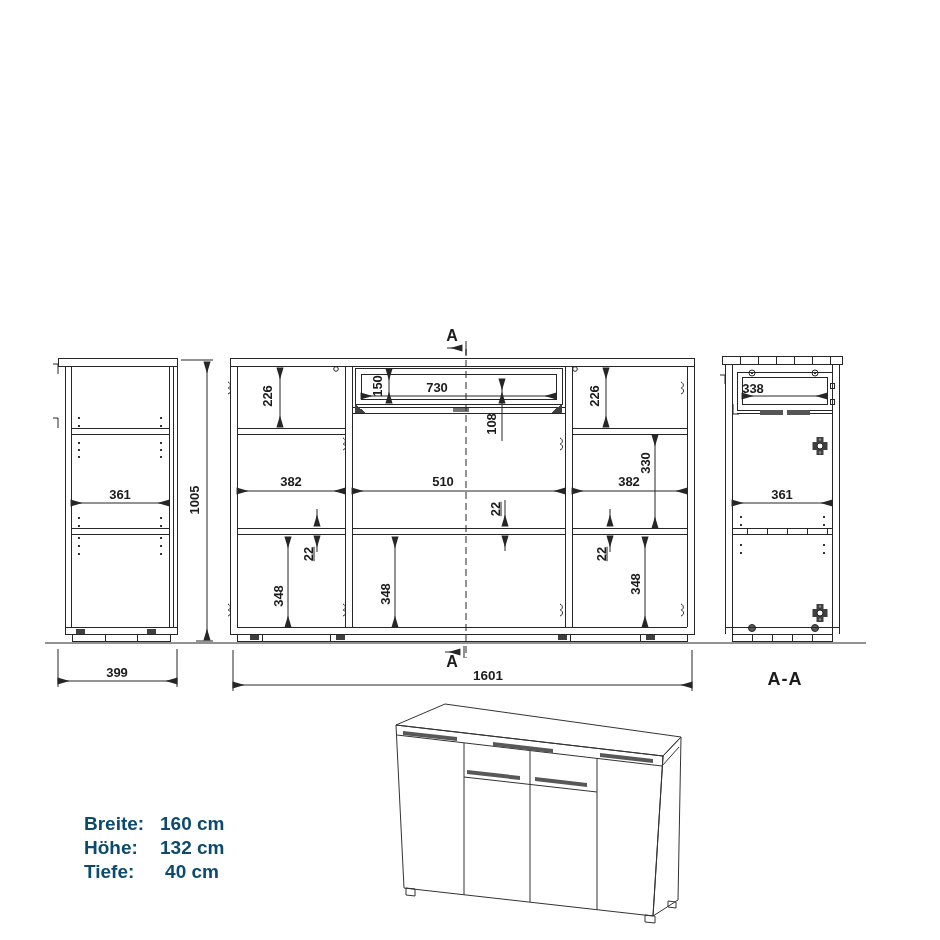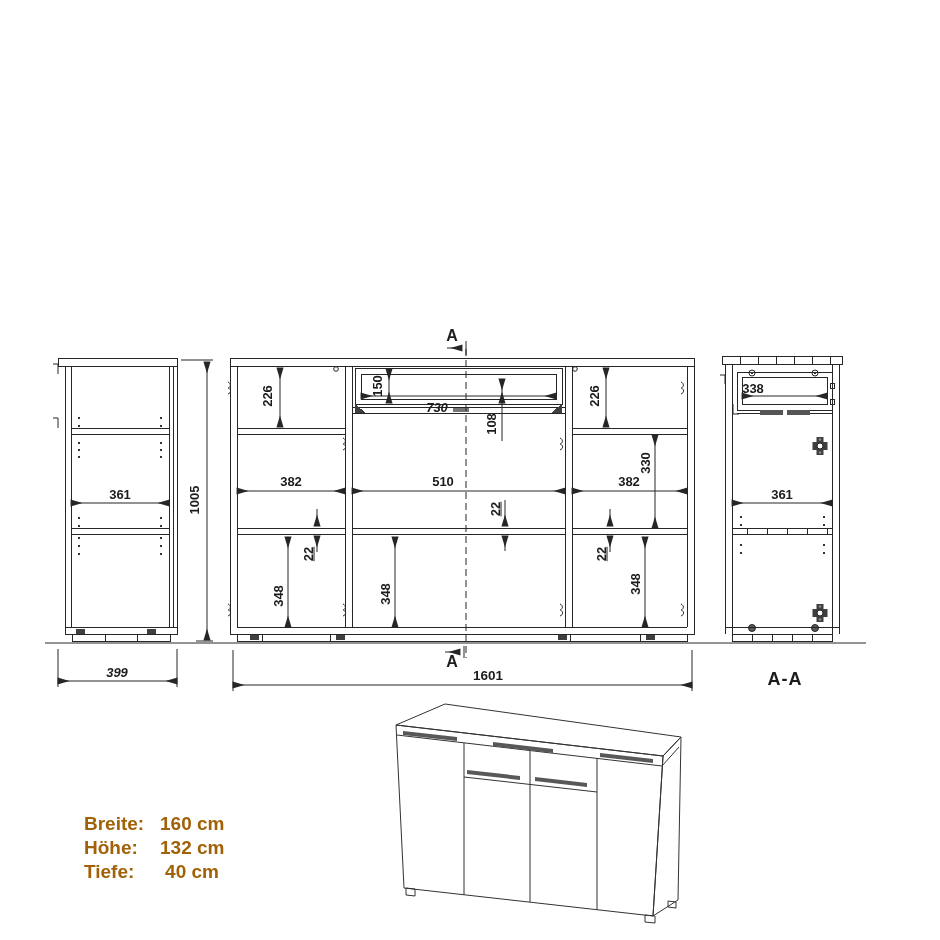--- a/index.html
+++ b/index.html
@@ -5,21 +5,21 @@
   html,body{margin:0;padding:0;background:#fff;}
   #stage{position:relative;width:940px;height:940px;background:#ffffff;overflow:hidden;
          font-family:"Liberation Sans","DejaVu Sans",sans-serif;}
   #linework{position:absolute;left:0;top:0;}
   .dim{position:absolute;transform:translate(-50%,-50%);font-weight:bold;font-size:13px;
        color:#1c1c1c;white-space:nowrap;line-height:1;}
   .rot{transform:translate(-50%,-50%) rotate(-90deg);}
   .ul{text-decoration:underline;}
   .mark{font-size:16px;}
   .aa{font-size:18px;letter-spacing:1px;}
-  .specs{position:absolute;left:84px;top:812px;font-weight:bold;font-size:19px;color:#a16207;}
+  .specs{position:absolute;left:84px;top:812px;font-weight:bold;font-size:19px;color:#0c4a6e;}
   .specrow{display:flex;line-height:24px;}
   .speclabel{width:76px;}
   .specval{width:64px;text-align:center;white-space:pre;}
 </style>
 </head>
 <body>
 
 <div id="stage">
 
 <svg id="linework" width="940" height="940" viewBox="0 0 940 940" stroke="#262626" stroke-width="1" fill="none">
@@ -254,25 +254,25 @@
       <polygon points="535,777 587,783 587,787 535,781"></polygon>
     </g>
     <path d="M406,888 l9,1 l0,7 l-9,-1 Z"></path>
     <path d="M645,915 l10,1 l0,7 l-10,-1 Z"></path>
     <path d="M668,901 l8,1 l0,6 l-8,-1 Z"></path>
   </g>
 </svg>
 
 <div class="dim rot" style="left:194px;top:500px;">1005</div>
 <div class="dim" style="left:120px;top:494px;">361</div>
-<div class="dim" style="left:117px;top:672px;font-style:italic;">399</div>
+<div class="dim" style="left:117px;top:672px;">399</div>
 
 <div class="dim rot" style="left:267px;top:396px;">226</div>
 <div class="dim rot" style="left:377px;top:386px;">150</div>
-<div class="dim" style="left:437px;top:407px;font-style:italic;">730</div>
+<div class="dim" style="left:437px;top:387px;">730</div>
 <div class="dim rot" style="left:491px;top:424px;">108</div>
 <div class="dim rot" style="left:594px;top:396px;">226</div>
 <div class="dim" style="left:291px;top:481px;">382</div>
 <div class="dim" style="left:443px;top:481px;">510</div>
 <div class="dim" style="left:629px;top:481px;">382</div>
 <div class="dim rot" style="left:645px;top:463px;">330</div>
 <div class="dim rot ul" style="left:308px;top:554px;">22</div>
 <div class="dim rot ul" style="left:495px;top:509px;">22</div>
 <div class="dim rot ul" style="left:601px;top:554px;">22</div>
 <div class="dim rot" style="left:278px;top:596px;">348</div>

